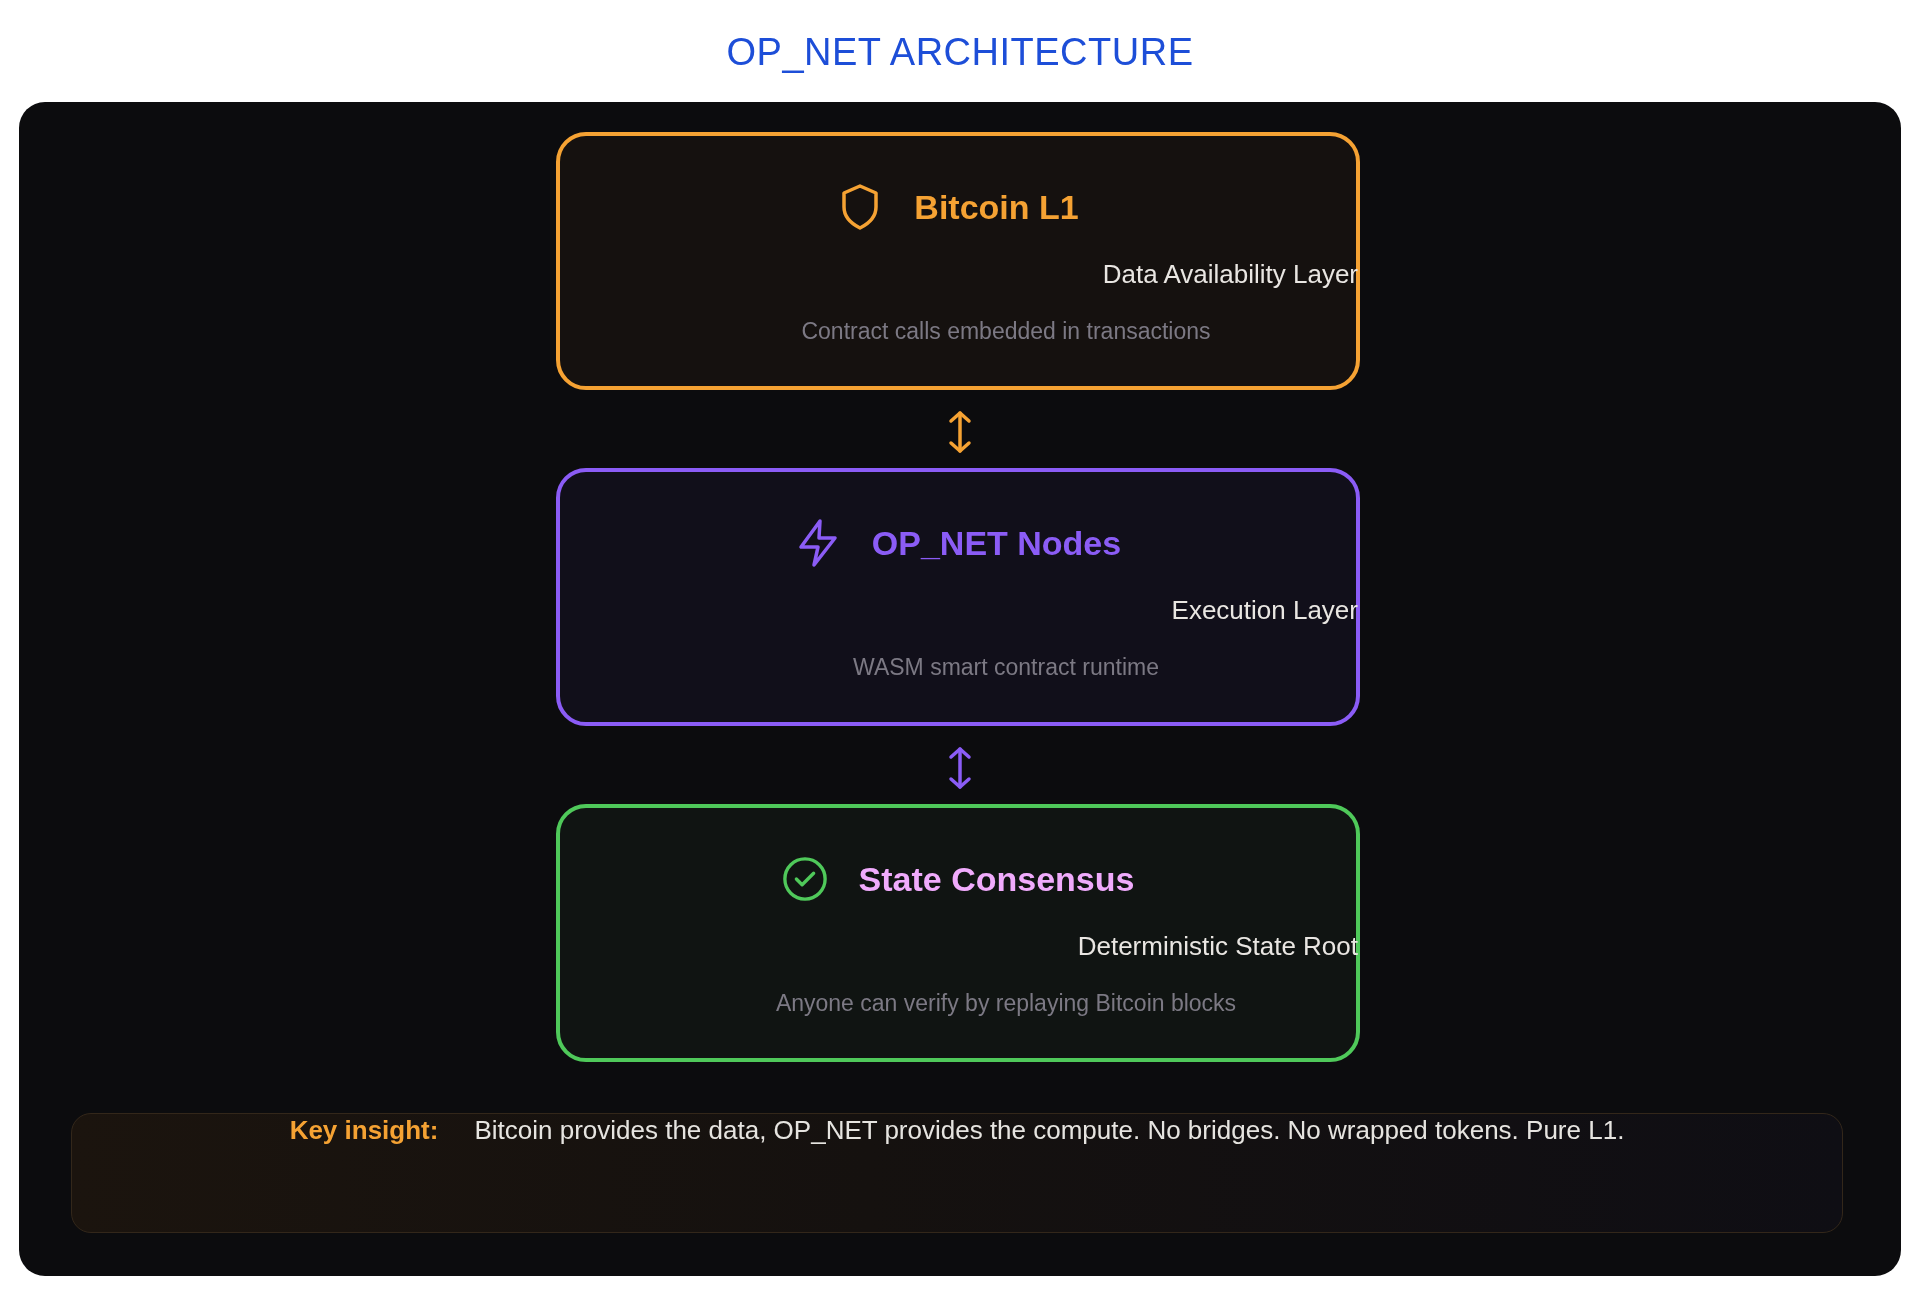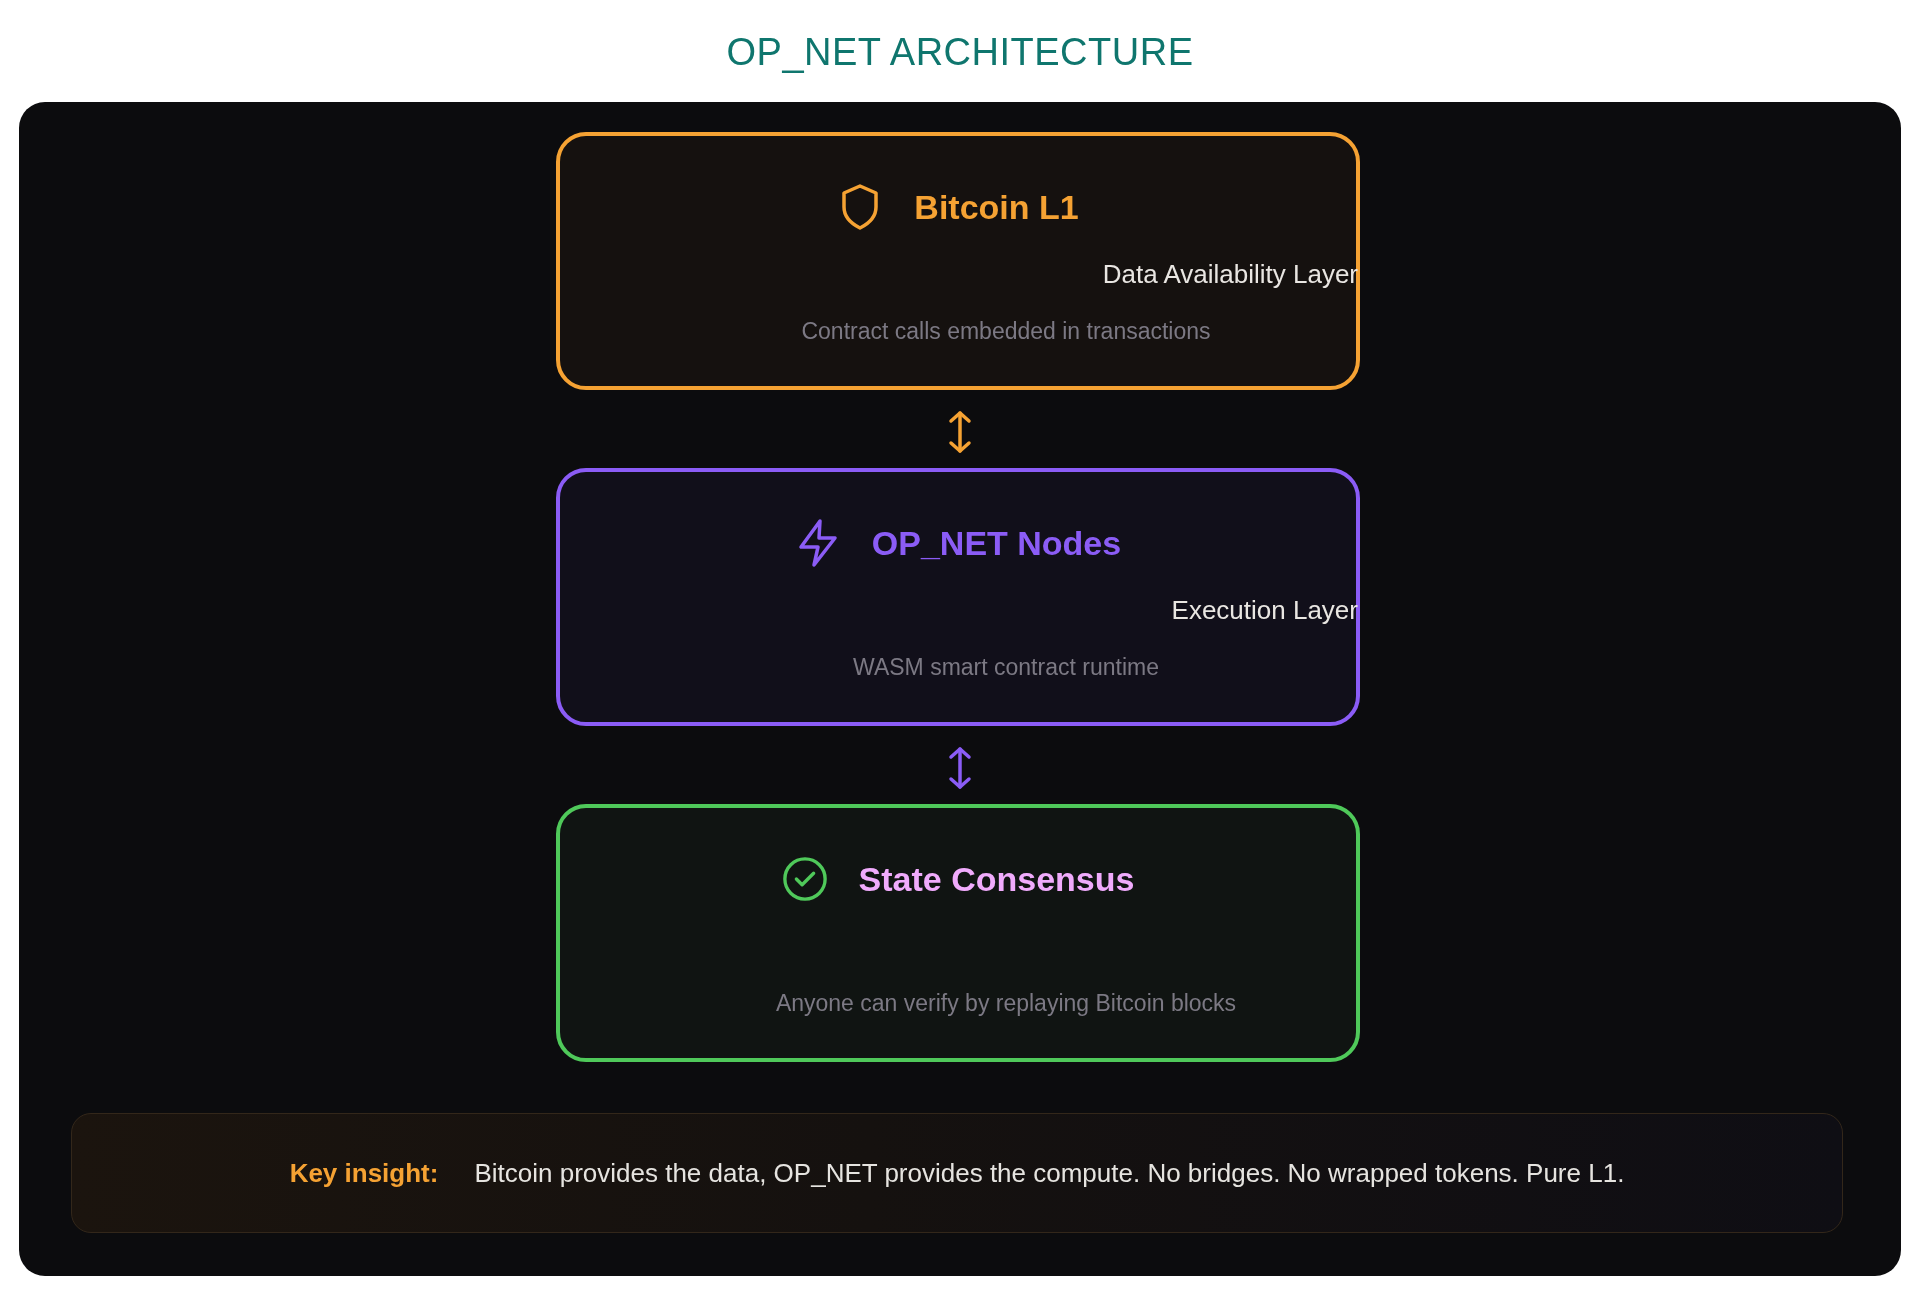--- a/index.html
+++ b/index.html
@@ -3,21 +3,21 @@
 <meta charset="utf-8">
 <style>
   html, body { margin: 0; padding: 0; }
   body {
     width: 1920px; height: 1305px; position: relative; overflow: hidden;
     background: #ffffff;
     font-family: "Liberation Sans", sans-serif;
   }
   .page-title {
     position: absolute; left: 0; top: 30px; width: 1920px; text-align: center;
-    font-size: 38px; color: #0f766e; letter-spacing: 0.5px; line-height: 44px;
+    font-size: 38px; color: #1d4ed8; letter-spacing: 0.5px; line-height: 44px;
   }
   .panel {
     position: absolute; left: 19px; top: 102px; width: 1882px; height: 1174px;
     background: #0c0c0e; border-radius: 26px;
   }
   .layer-box {
     position: absolute; left: 537px; width: 796px; height: 250px;
     border: 4px solid; border-radius: 30px; box-sizing: content-box;
   }
   .layer-box.orange { top: 30px; border-color: #f5a233; background: #15110f; }
@@ -42,21 +42,21 @@
   }
   .arrow {
     position: absolute; left: 926px; width: 30px; height: 44px;
   }
   .arrow.a1 { top: 308px; }
   .arrow.a2 { top: 644px; }
   .insight {
     position: absolute; left: 52px; top: 1011px; width: 1770px; height: 118px;
     border: 1.5px solid #33271a; border-radius: 20px;
     background: linear-gradient(90deg, #1b140e 0%, #15110f 45%, #0f0e14 100%);
-    display: flex; align-items: center; justify-content: center;
+    display: flex; justify-content: center;
     font-size: 26px; line-height: 32px; gap: 28px;
   }
   .insight-label { color: #f5a233; font-weight: bold; margin-right: 8px; }
   .insight-text { color: #e6e4e0; }
 </style>
 </head>
 <body>
 
 <div class="page-title">OP_NET ARCHITECTURE</div>
 
@@ -107,20 +107,21 @@
   <div class="layer-box green">
     <div class="layer-head">
       <span class="layer-icon">
         <svg width="48" height="48" viewBox="0 0 48 48" fill="none" stroke="#4fc95a" stroke-width="3.5" stroke-linecap="round" stroke-linejoin="round">
           <circle cx="24" cy="24" r="21"></circle>
           <path d="M15 24 L21 30 L33 18"></path>
         </svg>
       </span>
       <span class="layer-title">State Consensus</span>
     </div>
+    <div class="layer-sub">Deterministic State Root</div>
     <div class="layer-desc">Anyone can verify by replaying Bitcoin blocks</div>
   </div>
 
   <div class="insight">
     <span class="insight-label">Key insight:</span>
     <span class="insight-text">Bitcoin provides the data, OP_NET provides the compute. No bridges. No wrapped tokens. Pure L1.</span>
   </div>
 
 </div>
 

